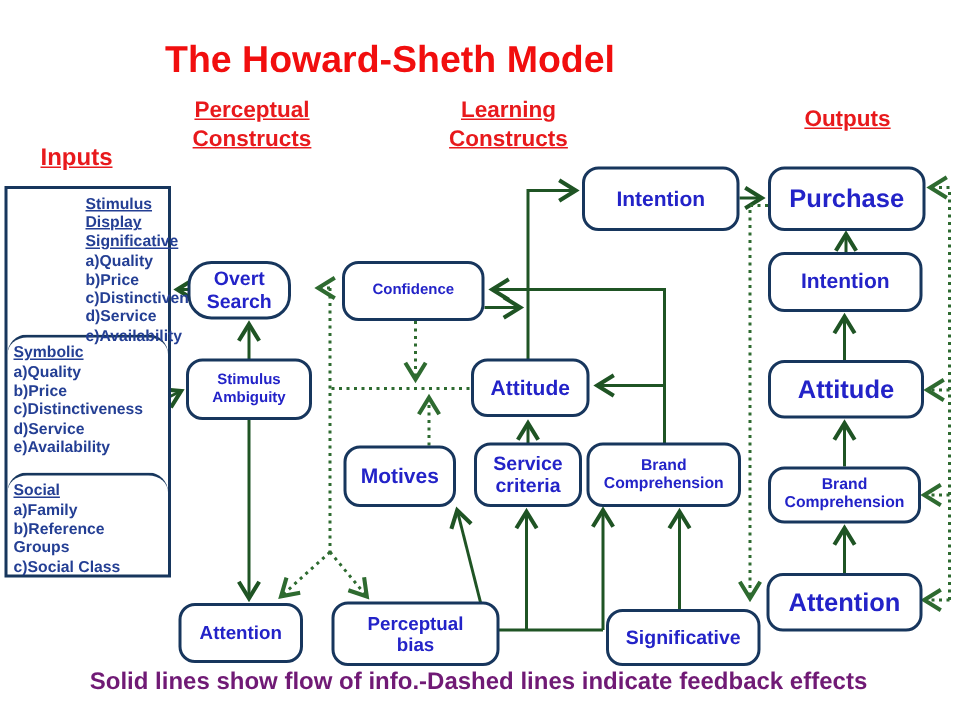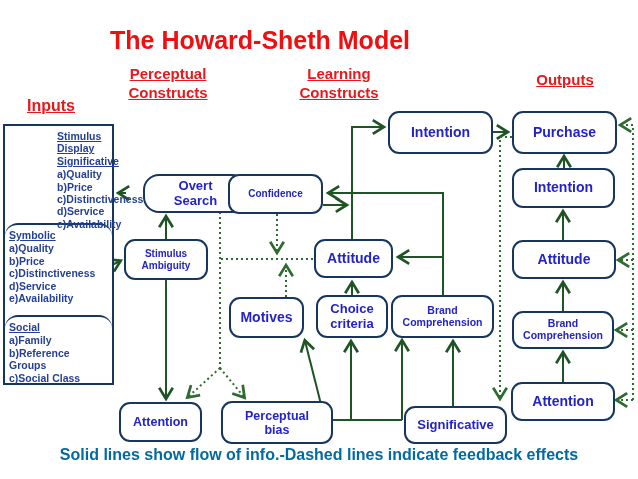--- a/index.html
+++ b/index.html
@@ -7,34 +7,34 @@
          font-family:"Liberation Sans",sans-serif;}
   .title{position:absolute;left:110px;top:26px;width:430px;text-align:left;
          font-size:25px;font-weight:bold;color:#f10e0e;}
   .colhead{position:absolute;color:#e8191c;font-weight:bold;text-decoration:underline;
            font-size:15px;line-height:1.28;text-align:center;}
   .ch-inputs{left:16px;top:96px;width:70px;font-size:16px;text-align:center;}
   .ch-perceptual{left:112px;top:64px;width:112px;}
   .ch-learning{left:283px;top:64px;width:112px;}
   .ch-outputs{left:525px;top:70px;width:80px;}
   .caption{position:absolute;left:0;top:446px;width:638px;text-align:center;
-           font-size:16px;font-weight:bold;color:#0369a1;}
+           font-size:16px;font-weight:bold;color:#701a75;}
   .inputs-panel{position:absolute;left:3px;top:124px;width:111px;height:261px;
                 border:2.5px solid #17365d;box-sizing:border-box;background:#fff;
                 color:#243f94;font-weight:bold;font-size:10.5px;line-height:1.18;}
   .sec{box-sizing:border-box;padding:4px 4px 0 4px;}
   .sec+.sec{border-top:2.5px solid #17365d;border-radius:13px;}
   .sec-1{height:97px;margin-left:48px;} .sec-2{height:92px;} .sec-3{height:65px;}
   .sec-title{text-decoration:underline;text-align:justify;margin-bottom:1px;}
   .sec-item{white-space:normal;}
   .node{position:absolute;border:2.5px solid #17365d;border-radius:11px;background:#fff;
         box-sizing:border-box;display:flex;align-items:center;justify-content:center;
         text-align:center;color:#2323c8;font-weight:bold;line-height:1.12;padding:14px;}
   .fs10{font-size:10.5px;} .fs12{font-size:10px;} .fs125{font-size:12.5px;}
-  .fs13{font-size:13px;} .fs14{font-size:14px;} .fs15{font-size:14px;}
+  .fs13{font-size:13px;} .fs14{font-size:14px;} .fs15{font-size:17px;}
   svg.wires{position:absolute;left:0;top:0;z-index:0;}
   .node,.inputs-panel,.title,.colhead,.caption{z-index:1;}
   .ws{stroke:#1f5424;stroke-width:2;fill:none;}
   .wd{stroke:#2e6b30;stroke-width:2;fill:none;stroke-dasharray:2 3;}
 </style>
 </head>
 <body>
 
 <div class="stage">
 
@@ -108,26 +108,26 @@
       <div class="sec-item">e)Availability</div>
     </div>
     <div class="sec sec-3">
       <div class="sec-title">Social</div>
       <div class="sec-item">a)Family</div>
       <div class="sec-item">b)Reference Groups</div>
       <div class="sec-item">c)Social Class</div>
     </div>
   </div>
 
-  <div class="node fs13" style="left:143px;top:174px;width:105px;height:39px;border-radius:16px;">Overt Search</div>
+  <div class="node fs13" style="left:125px;top:174px;width:69px;height:39px;border-radius:16px;">Overt Search</div>
   <div class="node fs12" style="left:124px;top:239px;width:84px;height:41px;">Stimulus Ambiguity</div>
   <div class="node fs12" style="left:228px;top:174px;width:95px;height:40px;">Confidence</div>
   <div class="node fs14" style="left:314px;top:239px;width:79px;height:39px;">Attitude</div>
   <div class="node fs14" style="left:229px;top:297px;width:75px;height:41px;">Motives</div>
-  <div class="node fs13" style="left:316px;top:295px;width:72px;height:43px;">Choice criteria</div>
+  <div class="node fs13" style="left:316px;top:295px;width:72px;height:43px;">Service criteria</div>
   <div class="node fs10" style="left:391px;top:295px;width:103px;height:43px;">Brand Comprehension</div>
   <div class="node fs14" style="left:388px;top:111px;width:105px;height:43px;">Intention</div>
   <div class="node fs125" style="left:119px;top:402px;width:83px;height:40px;">Attention</div>
   <div class="node fs125" style="left:221px;top:401px;width:112px;height:43px;">Perceptual bias</div>
   <div class="node fs13" style="left:404px;top:406px;width:103px;height:38px;">Significative</div>
 
   <div class="node fs15" style="left:512px;top:111px;width:105px;height:43px;">Purchase</div>
   <div class="node fs14" style="left:512px;top:168px;width:103px;height:40px;">Intention</div>
   <div class="node fs15" style="left:512px;top:240px;width:104px;height:39px;">Attitude</div>
   <div class="node fs10" style="left:512px;top:311px;width:102px;height:38px;">Brand Comprehension</div>

